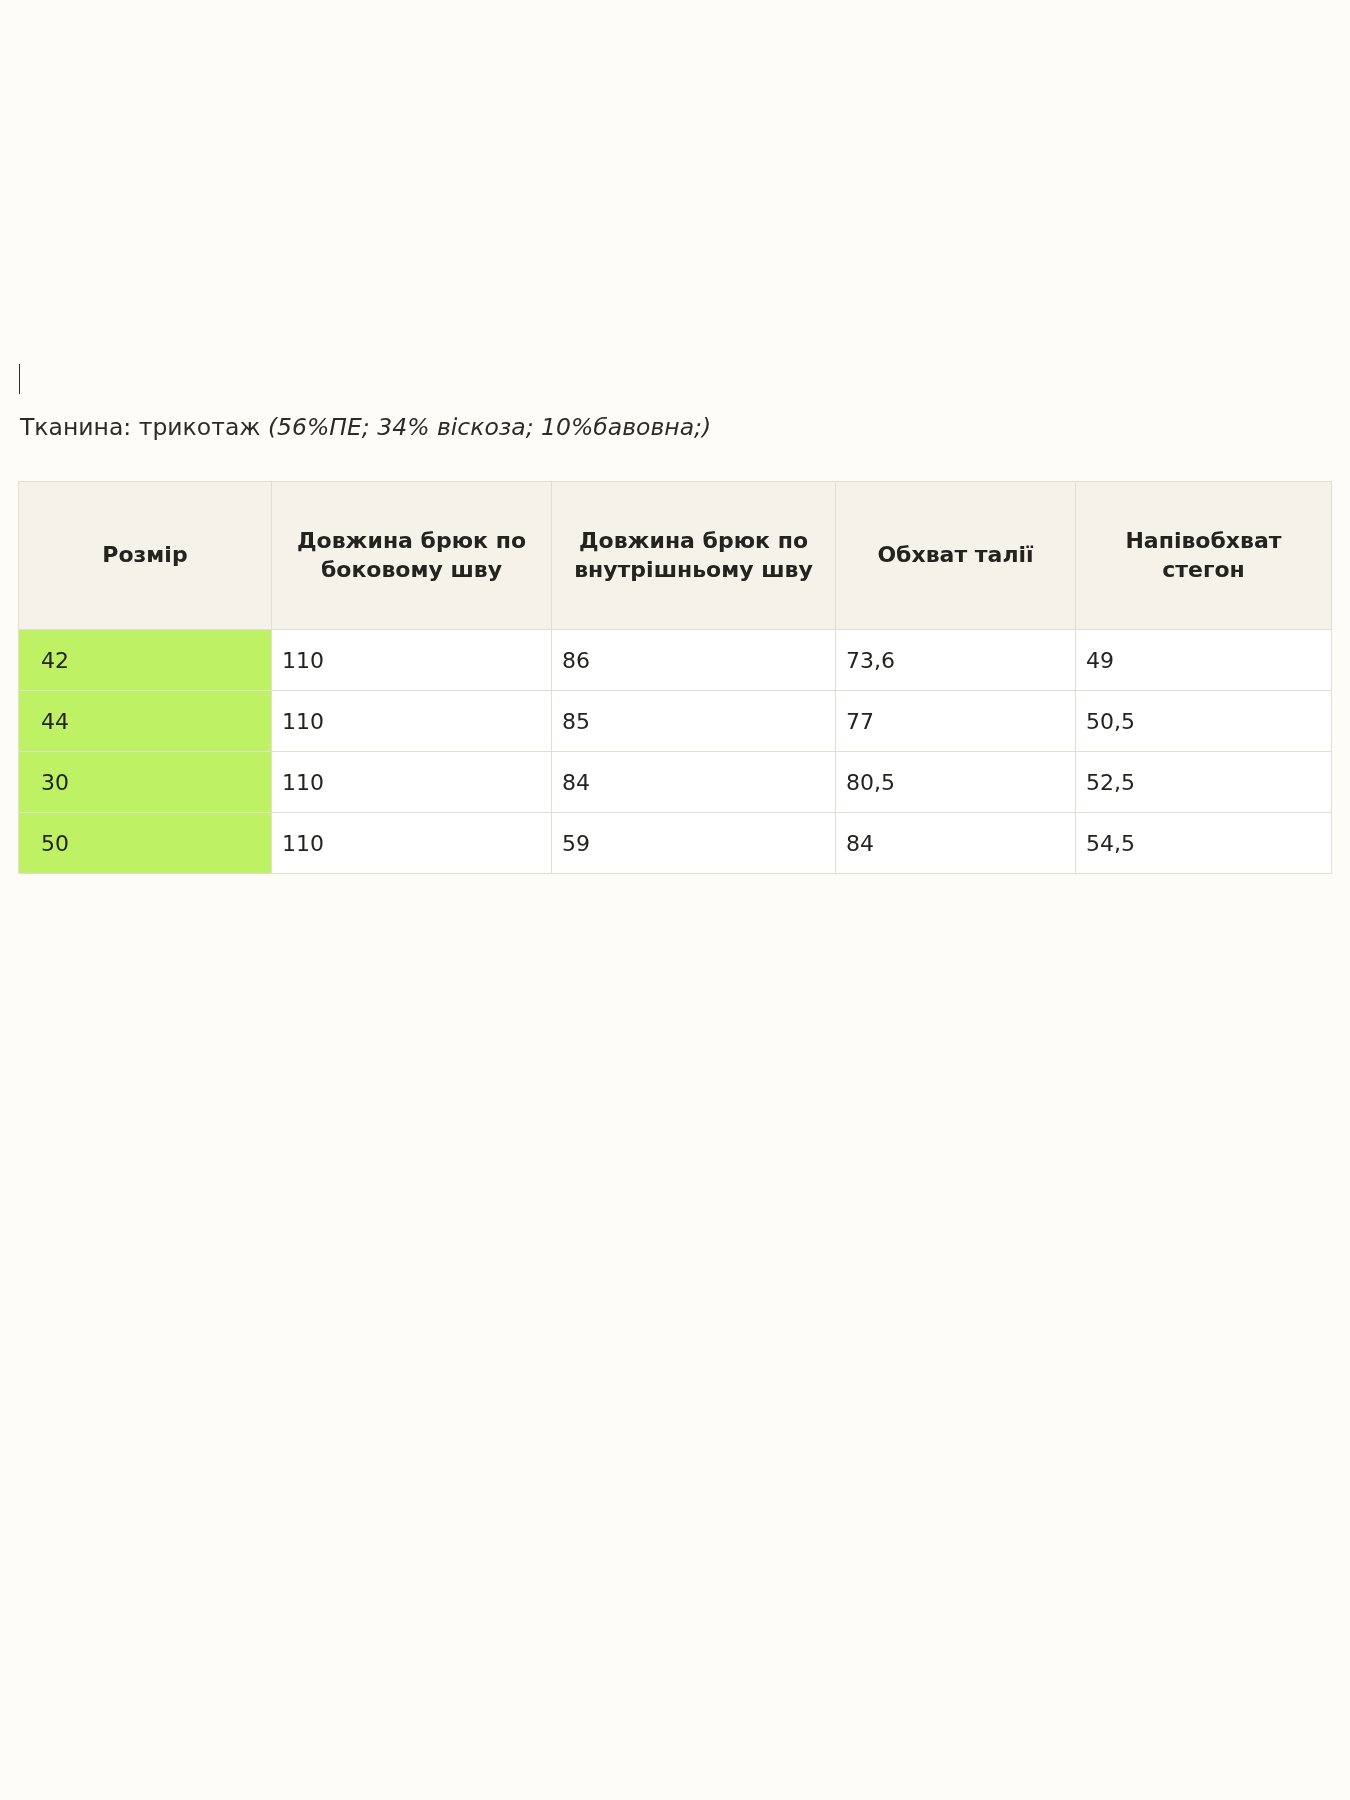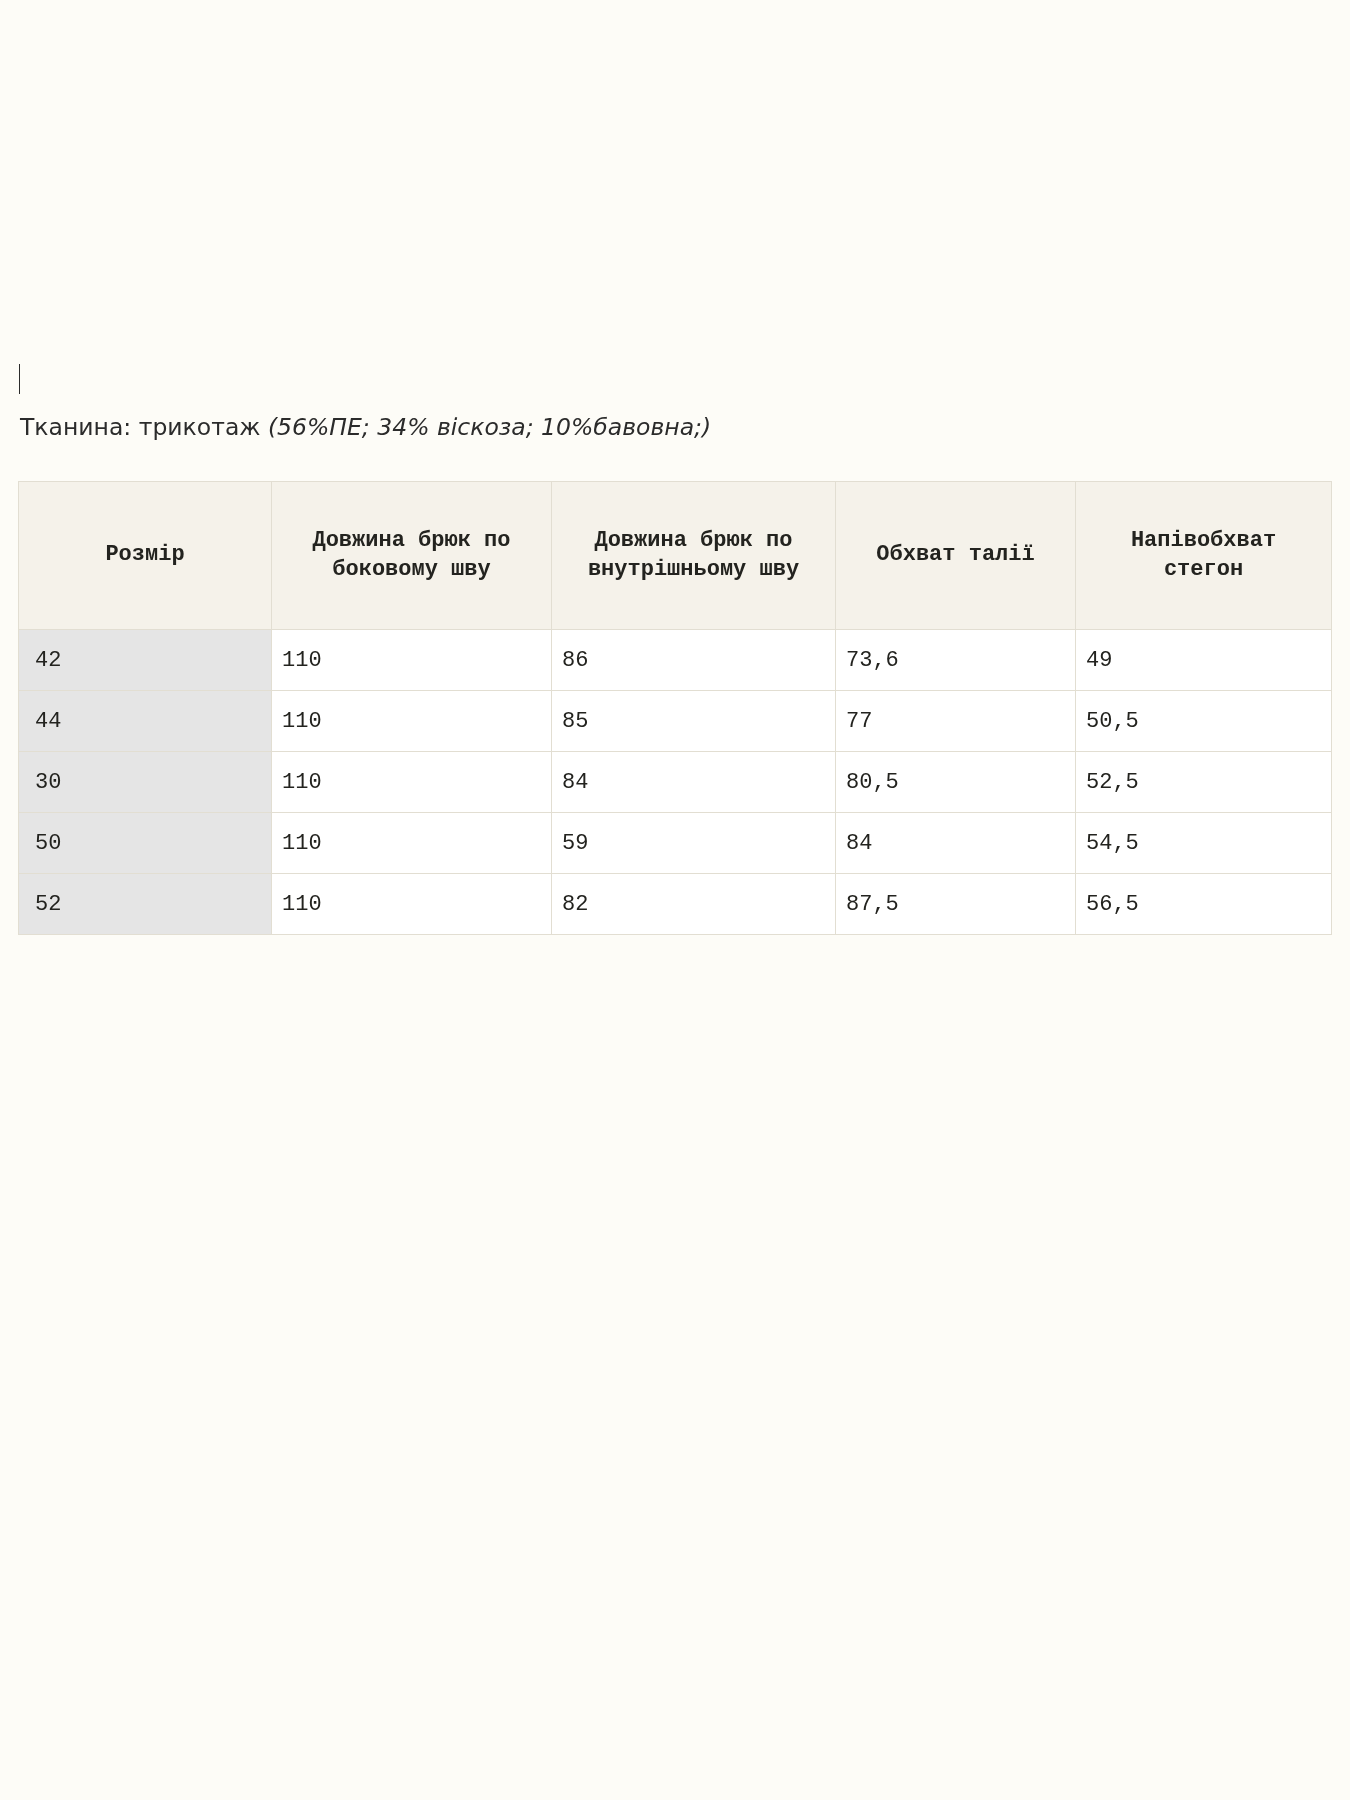--- a/index.html
+++ b/index.html
@@ -34,21 +34,20 @@
     font-weight: 400;
   }
   .fabric-line .composition {
     font-style: italic;
   }
   .table-wrap {
     position: absolute;
     left: 18px;
     top: 481px;
     width: 1313px;
-    font-family: Liberation Mono, monospace;
   }
   table.size-table {
     border-collapse: collapse;
     width: 1313px;
     table-layout: fixed;
     background: #ffffff;
   }
   table.size-table col.c0 { width: 253px; }
   table.size-table col.c1 { width: 280px; }
   table.size-table col.c2 { width: 284px; }
@@ -72,23 +71,23 @@
     border: 1px solid #e2ded2;
     font-size: 22px;
     color: #23231f;
     vertical-align: middle;
     height: 61px;
     padding: 6px 10px;
     background: #ffffff;
     box-sizing: border-box;
   }
   table.size-table tbody td.size-cell {
-    background: #e5e5e5;
+    background: #bef264;
     text-align: left;
-    padding-left: 16px;
+    padding-left: 22px;
   }
   .caret {
     position: absolute;
     left: 19px;
     top: 364px;
     width: 1px;
     height: 30px;
     background: #2b2b2b;
   }
 </style>
@@ -143,24 +142,17 @@
           <td>80,5</td>
           <td>52,5</td>
         </tr>
         <tr>
           <td class="size-cell">50</td>
           <td>110</td>
           <td>59</td>
           <td>84</td>
           <td>54,5</td>
         </tr>
-        <tr>
-          <td class="size-cell">52</td>
-          <td>110</td>
-          <td>82</td>
-          <td>87,5</td>
-          <td>56,5</td>
-        </tr>
       </tbody>
     </table>
   </div>
 
 </div>
 
 </body></html>

